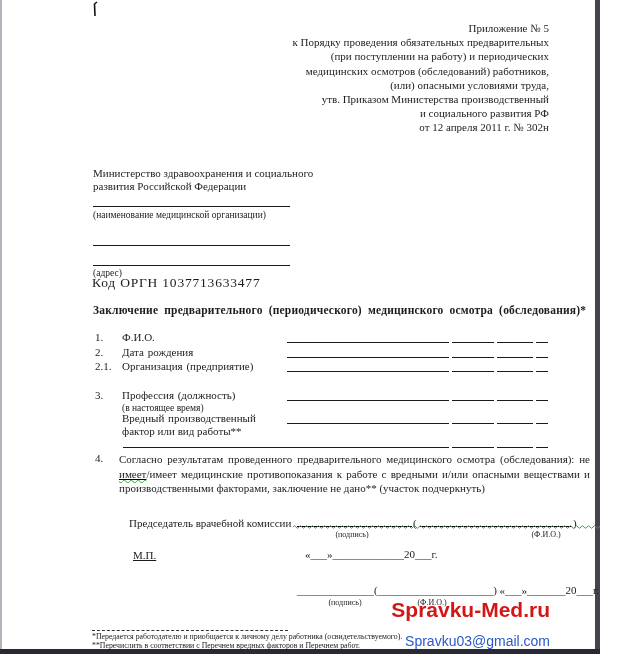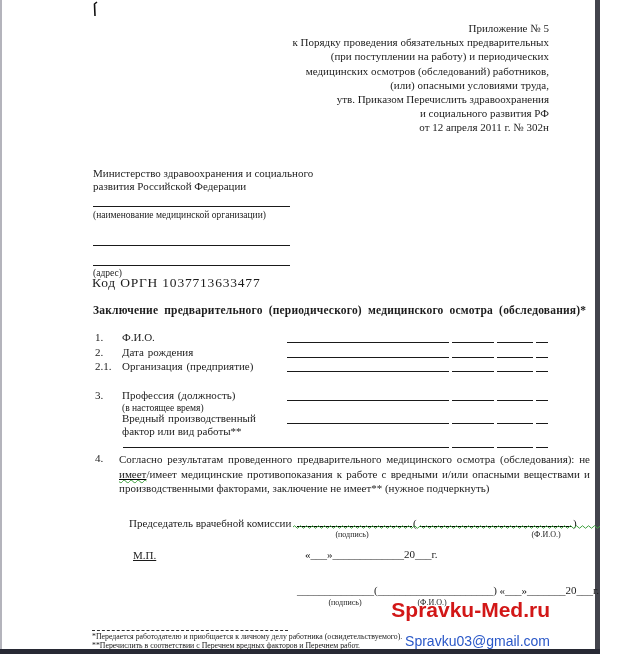--- a/index.html
+++ b/index.html
@@ -66,21 +66,21 @@
   <svg class="abs" style="left:90px;top:1px" width="12" height="17">
     <path d="M7 1 L4.5 3 L5 15" stroke="#111" stroke-width="1.6" fill="none"></path>
   </svg>
 
   <div class="abs hdr">
     <div>Приложение № 5</div>
     <div>к Порядку проведения обязательных предварительных</div>
     <div>(при поступлении на работу) и периодических</div>
     <div>медицинских осмотров (обследований) работников,</div>
     <div>(или) опасными условиями труда,</div>
-    <div>утв. Приказом Перечислить здравоохранения</div>
+    <div>утв. Приказом Министерства производственный</div>
     <div>и социального развития РФ</div>
     <div>от 12 апреля 2011 г. № 302н</div>
   </div>
 
   <div class="abs ministry">
     <div>Министерство здравоохранения и социального</div>
     <div>развития Российской Федерации</div>
   </div>
   <div class="uline" style="left:93px;top:206px;width:197px;"></div>
   <div class="abs cap" style="left:93px;top:210px;">(наименование медицинской организации)</div>
@@ -144,21 +144,21 @@
   <div class="abs" style="left:122px;top:425px;">фактор или вид работы**</div>
   <div class="abs" style="left:123px;top:447px;right:52px;display:flex;gap:3px;">
     <i class="s1" style="flex:1;border-top:1px solid #1a1a1a;height:0;display:block;"></i>
     <i style="width:42px;border-top:1px solid #1a1a1a;height:0;display:block;"></i>
     <i style="width:36px;border-top:1px solid #1a1a1a;height:0;display:block;"></i>
     <i style="width:12px;border-top:1px solid #1a1a1a;height:0;display:block;"></i>
   </div>
 
   <div class="abs p4num">4.</div>
   <div class="abs p4text">
-    <span>Согласно результатам проведенного предварительного медицинского осмотра (обследования): не </span><span class="uwavy"><span class="ublack">имеет</span></span><span>/имеет медицинские противопоказания к работе с вредными и/или опасными веществами и производственными факторами, заключение не имеет** (нужное подчеркнуть)</span>
+    <span>Согласно результатам проведенного предварительного медицинского осмотра (обследования): не </span><span class="uwavy"><span class="ublack">имеет</span></span><span>/имеет медицинские противопоказания к работе с вредными и/или опасными веществами и производственными факторами, заключение не дано** (участок подчеркнуть)</span>
   </div>
 
   <div class="abs chair-label">Председатель врачебной комиссии</div>
   <div class="blank" style="left:297px;top:514px;width:115px;"></div>
   <span class="paren" style="left:413px;">(</span>
   <div class="blank" style="left:420px;top:514px;width:152px;"></div>
   <span class="paren" style="left:573px;">)</span>
   <svg class="abs" style="left:293px;top:524px;" width="349" height="6">
     <defs>
       <pattern id="wv" width="6" height="6" patternUnits="userSpaceOnUse">

